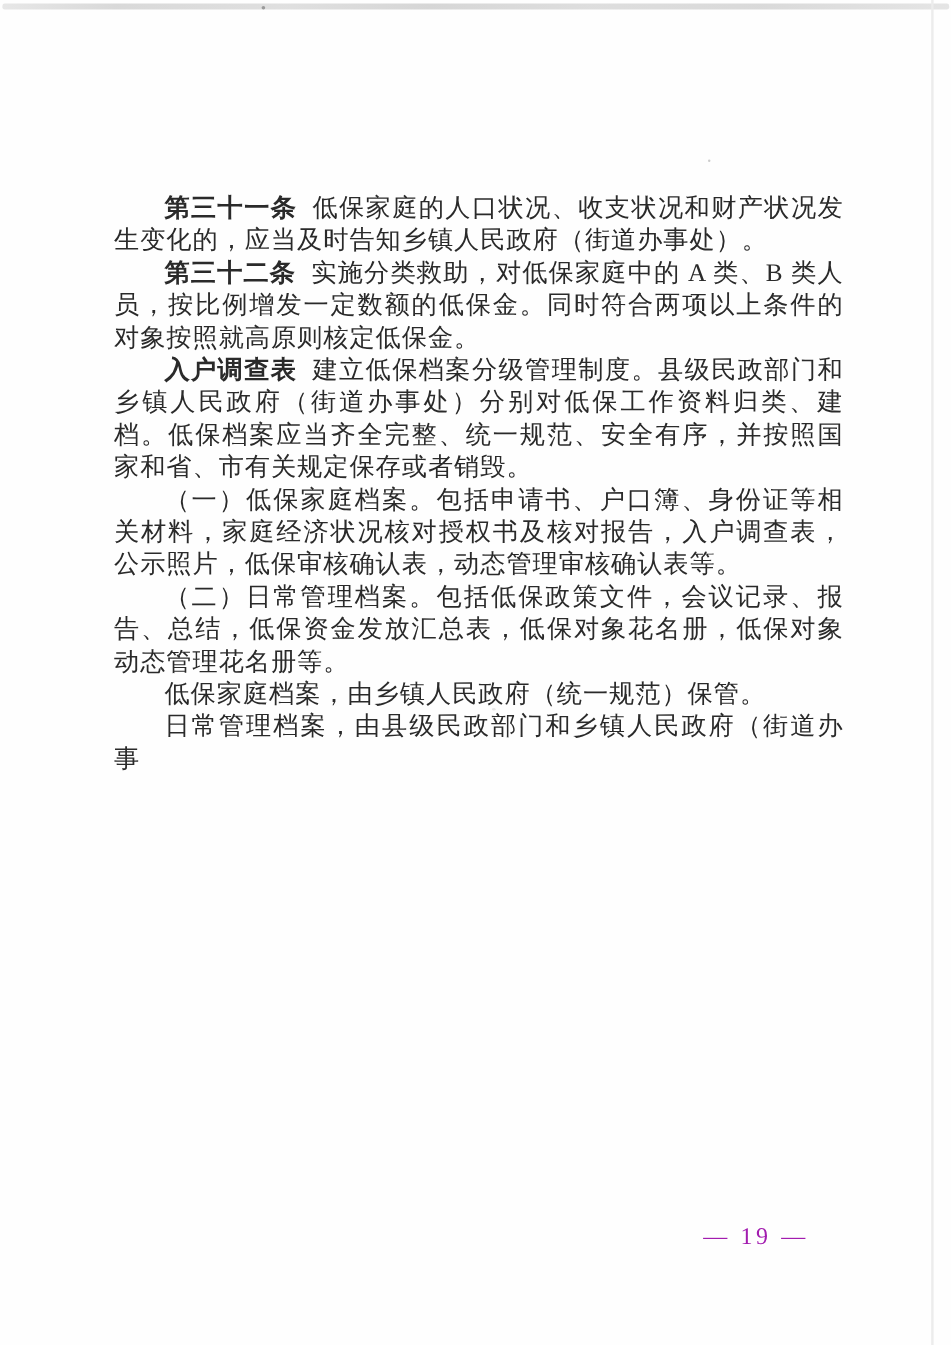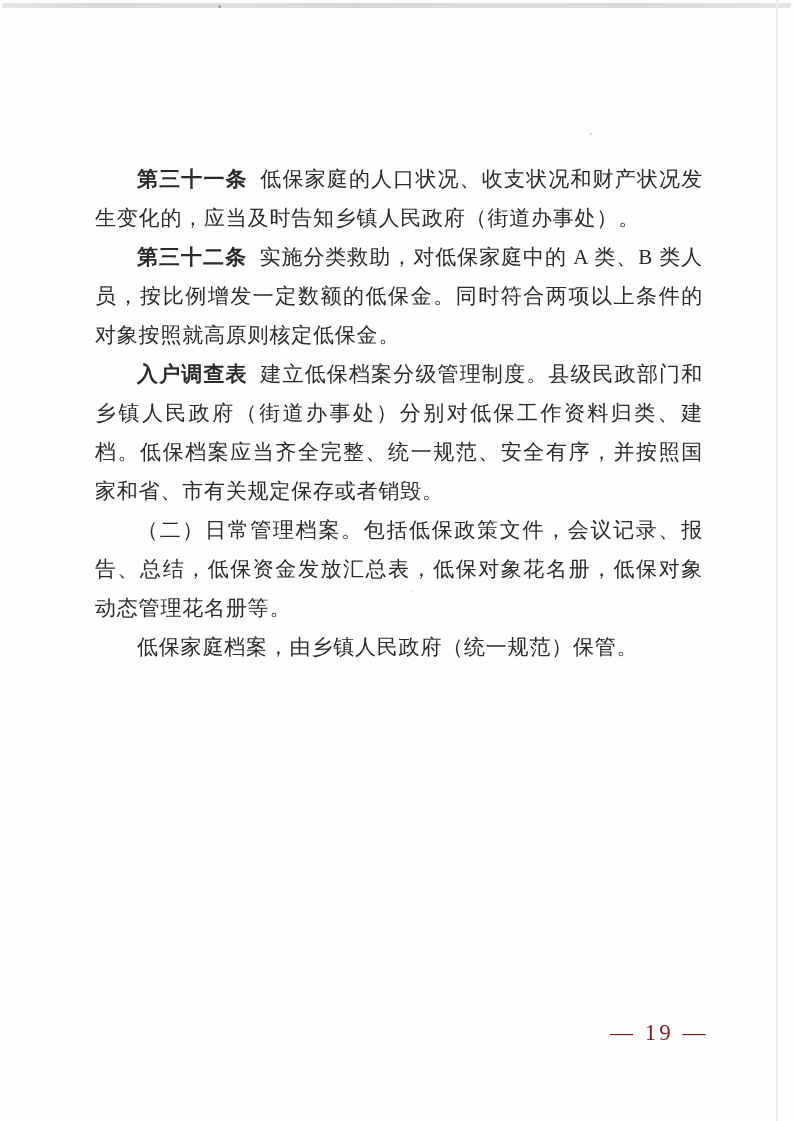--- a/index.html
+++ b/index.html
@@ -51,56 +51,58 @@
   .speck.s2 { left: 590px; top: 133px; width: 2px; height: 2px; opacity: .5; }
   .speck.s3 { left: 410px; top: 590px; width: 3px; height: 2px; opacity: .25; }
 
   .content {
     position: absolute;
     left: 95px;
     top: 160px;
     width: 608px;
     color: var(--ink, #2a2a2a);
     font-size: 21px;
-    line-height: 39px;
+    line-height: 27px;
     letter-spacing: 0.8px;
   }
   .para {
     margin: 0;
     text-indent: 2em;
     text-align: justify;
     text-align-last: left;
     text-justify: inter-ideograph;
   }
   .term {
     font-weight: bold;
     margin-right: 0.6em;
   }
   .page-number {
     position: absolute;
-    left: 610px;
+    left: 586px;
     top: 1020px;
-    font-size: 23px;
+    font-size: 20px;
     letter-spacing: 3px;
-    color: #7f1d1d;
+    color: #a21caf;
     white-space: nowrap;
   }
 </style>
 </head>
 <body style="--paper: #fefefe; --ink: #2a2a2a;">
 
 <div class="page">
   <div class="scan-top-band"></div>
   <div class="scan-right-line"></div>
   <div class="speck s1"></div>
   <div class="speck s2"></div>
   <div class="speck s3"></div>
 
   <div class="content">
       <div class="para"><span class="term">第三十一条</span><span>低保家庭的人口状况、收支状况和财产状况发生变化的，应当及时告知乡镇人民政府（街道办事处）。</span></div>
       <div class="para"><span class="term">第三十二条</span><span>实施分类救助，对低保家庭中的 A 类、B 类人员，按比例增发一定数额的低保金。同时符合两项以上条件的对象按照就高原则核定低保金。</span></div>
       <div class="para"><span class="term">入户调查表</span><span>建立低保档案分级管理制度。县级民政部门和乡镇人民政府（街道办事处）分别对低保工作资料归类、建档。低保档案应当齐全完整、统一规范、安全有序，并按照国家和省、市有关规定保存或者销毁。</span></div>
+      <div class="para"><span>（一）低保家庭档案。包括申请书、户口簿、身份证等相关材料，家庭经济状况核对授权书及核对报告，入户调查表，公示照片，低保审核确认表，动态管理审核确认表等。</span></div>
       <div class="para"><span>（二）日常管理档案。包括低保政策文件，会议记录、报告、总结，低保资金发放汇总表，低保对象花名册，低保对象动态管理花名册等。</span></div>
       <div class="para"><span>低保家庭档案，由乡镇人民政府（统一规范）保管。</span></div>
+      <div class="para"><span>日常管理档案，由县级民政部门和乡镇人民政府（街道办事</span></div>
     </div>
 
   <div class="page-number">— 19 —</div>
 </div>
 
 </body></html>

